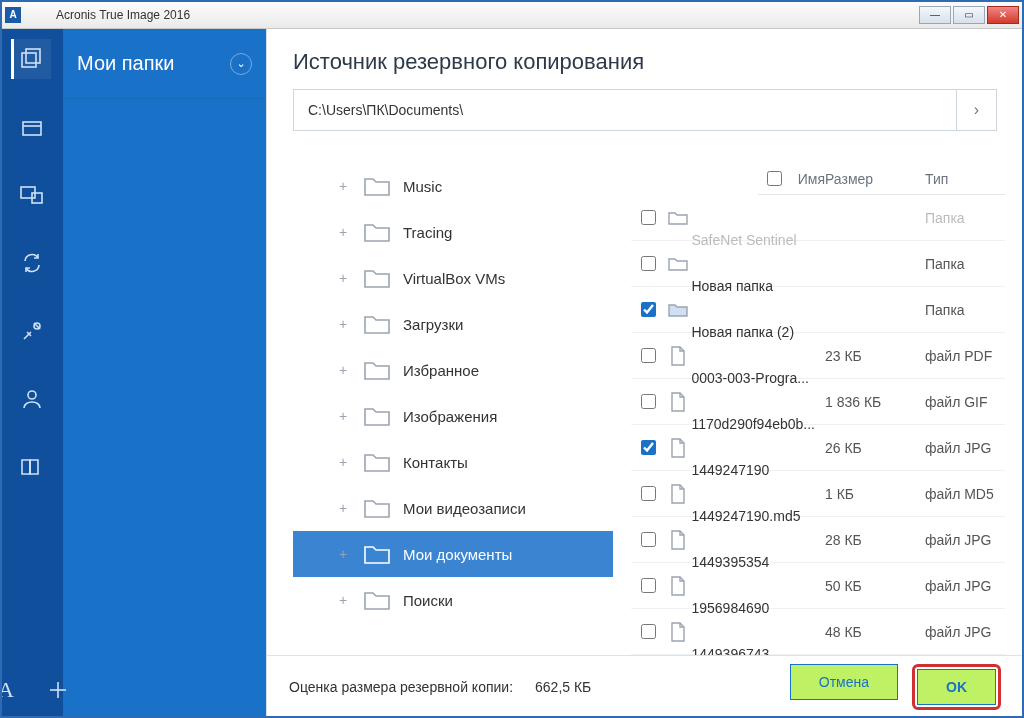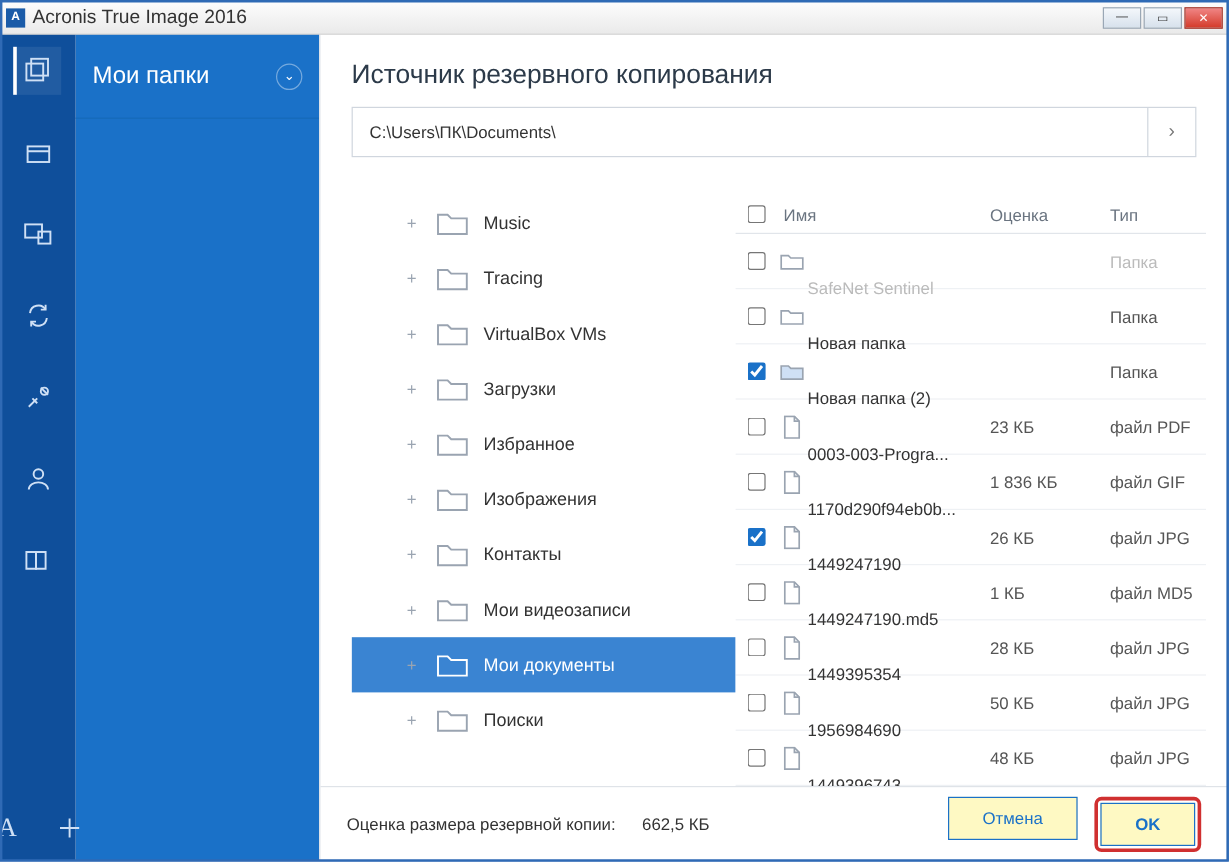--- a/index.html
+++ b/index.html
@@ -1,21 +1,21 @@
 <!DOCTYPE html>
 <html><head>
 <meta charset="utf-8">
 <style>
 * { margin: 0; padding: 0; box-sizing: border-box; font-family: "Segoe UI", Arial, sans-serif; }
 body { width: 1024px; height: 718px; overflow: hidden; background: #fff; border: 1px solid #2f6ab5; }
 
 
 .titlebar { height: 28px; background: linear-gradient(#fdfdfd,#eaeaea); border-bottom: 1px solid #c9c9c9; display: flex; align-items: center; padding: 0 4px; }
 .titlebar .app-icon { width: 16px; height: 16px; background: #1a5ba8; margin-right: 6px; display: flex; align-items: center; justify-content: center; color:#fff; font-size:10px; font-weight:bold;}
-.titlebar .title { font-size: 16px; color: #333; flex: 1; }
+.titlebar .title { font-size: 12px; color: #333; flex: 1; margin-left: 29px; }
 .titlebar .win-btns { display: flex; }
 .titlebar .win-btn { width: 32px; height: 18px; border: 1px solid #9aa7b5; margin-left: 2px; background: linear-gradient(#f4f7fb,#d7e1ec); display: flex; align-items: center; justify-content: center; font-size: 10px; color:#333; }
 .titlebar .win-btn.close { background: linear-gradient(#f08585,#d43b2a); color:#fff; border-color:#a12b1e;}
 
 .app { display: flex; height: calc(100% - 28px); }
 
 
 .rail { width: 62px; background: #0f4f9b; display: flex; flex-direction: column; align-items: center; padding-top: 10px; gap: 28px; position: relative; }
 .rail .rail-item { width: 40px; height: 40px; display:flex; align-items:center; justify-content:center; color:#cfe0f5; }
 .rail .rail-item.active { background: rgba(255,255,255,0.08); border-left: 3px solid #fff; margin-left:-3px; }
@@ -37,41 +37,41 @@
 .panes { flex:1; display:flex; margin: 0 18px 0 26px; overflow:hidden; }
 
 
 .tree { width: 320px; border-right: 0; overflow:hidden; }
 .tree .row { height:46px; display:flex; align-items:center; gap:12px; padding-left: 70px; font-size:15px; color:#333; position:relative; }
 .tree .row .plus { position:absolute; left:46px; width:16px; color:#9aa4b1; font-size:14px; }
 .tree .row.selected { background:#3a84d2; color:#fff; }
 .tree .row .folder-icon { width:28px; height:22px; }
 
 
-.filelist { flex:1; display:flex; flex-direction:column; }
+.filelist { flex:1; display:flex; flex-direction:column;align-items:flex-end; }
 .filelist .cols { height:40px; display:flex; align-items:center; border-bottom:1px solid #e1e5ea; font-size:14px; color:#6a7480; }
 .filelist .cols .cbcol{ width:34px; display:flex; justify-content:center;}
 .filelist .cols .c1{ flex:1; padding-left:6px;}
 .filelist .cols .c2{ width:100px;}
 .filelist .cols .c3{ width:80px;}
 .filelist .frow { height:46px; display:flex; align-items:center; font-size:14px; color:#333; border-bottom:1px solid #eef1f4;}
 .filelist .frow .cbcol{ width:34px; display:flex; justify-content:center;}
 .filelist .frow .fic{ width:26px; display:flex; justify-content:center;}
 .filelist .frow .c1{ flex:1; white-space:nowrap; overflow:hidden; text-overflow:ellipsis; padding-right:10px;margin-top:44px;}
 .filelist .frow .c2{ width:100px; color:#555;}
 .filelist .frow .c3{ width:80px; color:#555; white-space:nowrap;}
 .filelist .frow.cut .c1, .filelist .frow.cut .c2, .filelist .frow.cut .c3 { color:#bbb; }
 
 input[type=checkbox]{ width:15px; height:15px; accent-color:#1a71c8; }
 
 
 .footer { height:62px; border-top:1px solid #dfe3e8; display:flex; align-items:center; padding:0 22px; }
 .footer .est{ font-size:14px; color:#333; display:flex; gap:22px; }
 .footer .btns { margin-left:auto; display:flex; gap:14px; }
-.footer .btn { height:36px; padding:0 28px; border:1px solid #1a71c8; background:#fef9c3; color:#1a71c8; font-size:14px; display:flex; align-items:center; justify-content:center; cursor:pointer;}
+.footer .btn { height:36px; padding:0 28px; border:1px solid #1a71c8; background:#bef264; color:#1a71c8; font-size:14px; display:flex; align-items:center; justify-content:center; cursor:pointer;}
 .footer .btn.primary { font-weight:600; }
 .ok-highlight{ border:3px solid #d03030; border-radius:6px; padding:2px; }
 
 
 .outer-edge { position:fixed; inset:0; pointer-events:none; box-shadow: inset 0 0 0 2px #2f6ab5; }
 
 
 .ic { stroke:#cfe0f5; stroke-width:1.6; fill:none; }
 </style>
 </head>
@@ -234,21 +234,21 @@
               </svg></span>
             <span>Поиски</span>
           </div>
         </div>
       <div class="filelist">
         <div class="cols">
           <div class="cbcol">
               <input type="checkbox" style="">
             </div>
           <div class="c1">Имя</div>
-          <div class="c2">Оценка</div>
+          <div class="c2">Размер</div>
           <div class="c3">Тип</div>
         </div>
         <div id="files">
             <div class="frow cut">
               <div class="cbcol">
                 <input type="checkbox" style="">
               </div>
               <div class="fic">
                 <svg width="20" height="16">
                   <path d="M1 3h6l2 2h10v9H1z" fill="none" stroke="#9aa4b1" stroke-width="1.4"></path>

